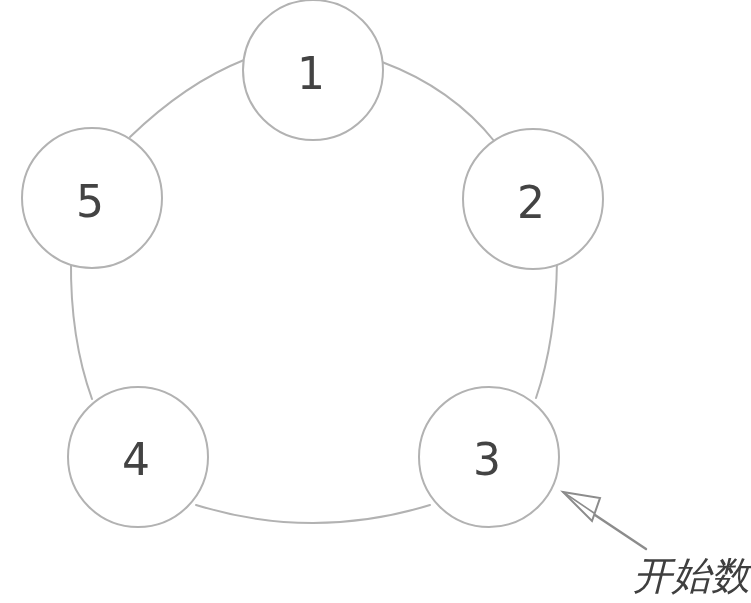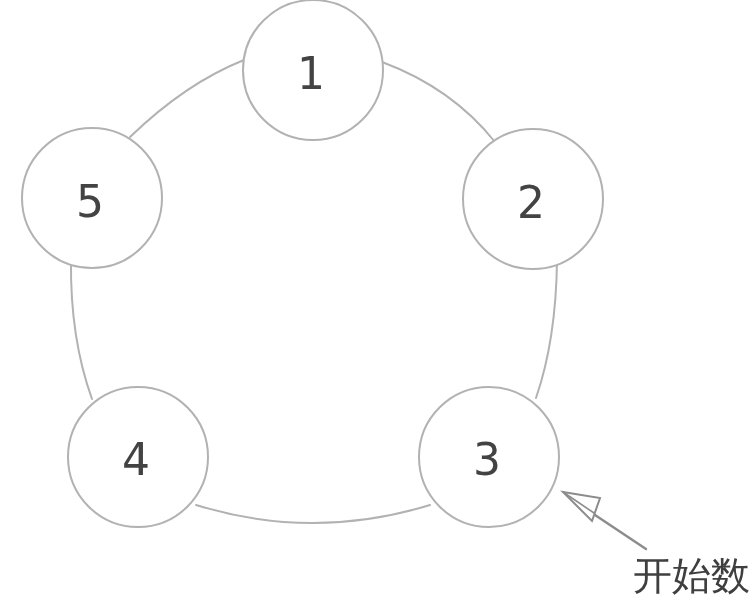--- a/index.html
+++ b/index.html
@@ -59,20 +59,21 @@
     stroke-linejoin: miter;
   }
   .annotation-text {
     position: absolute;
     font-family: "DejaVu Sans", "Liberation Sans", sans-serif;
     font-size: 39px;
     color: #3f3f3f;
     white-space: nowrap;
     letter-spacing: 0px;
     line-height: 1;
+    font-style: italic;
   }
 </style>
 </head>
 <body>
 
 <div id="diagram-root">
 
   <svg id="ring-svg" viewBox="0 0 751 603">
 
     <g>

